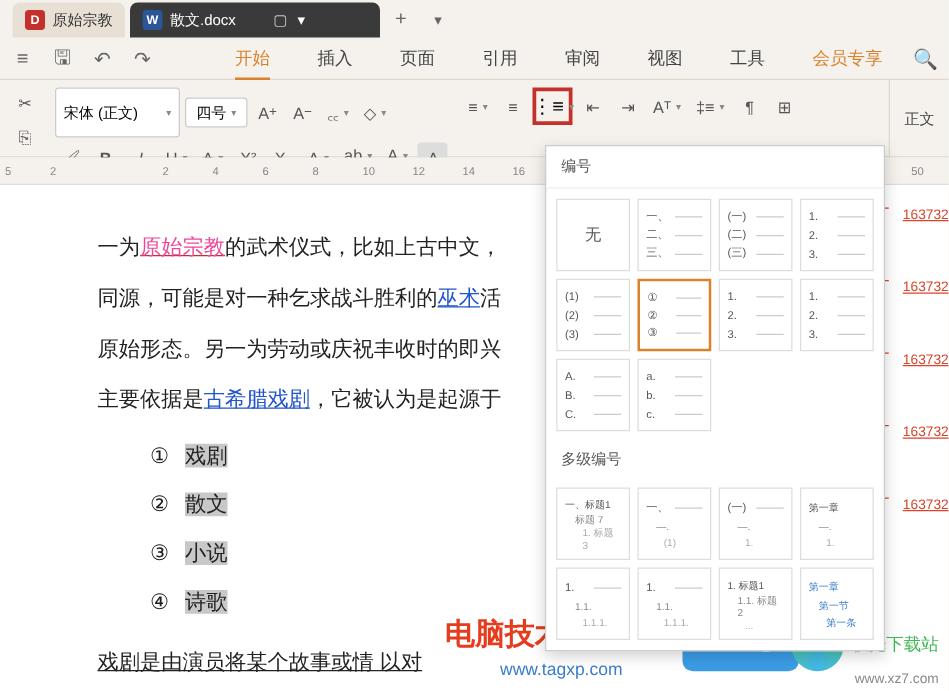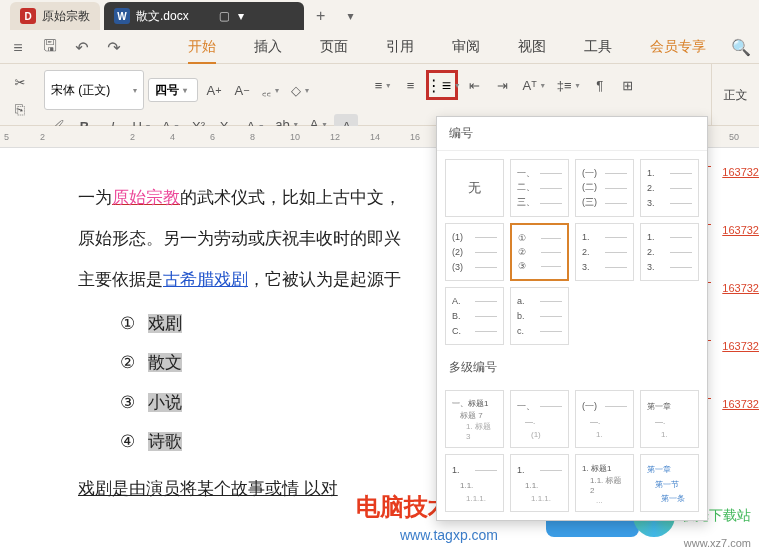--- a/index.html
+++ b/index.html
@@ -22,21 +22,21 @@
 .menu-tab { cursor: pointer; padding: 6px 0; margin-left: 14px; }
 .menu-tab.active { color: #d9822b; border-bottom: 2px solid #d9822b; }
 .menu-tab.vip { color: #d9822b; }
 .menu-search { margin-left: auto; color: #999; }
 
 .toolbar { height: 62px; background: #f5f2ed; display: flex; align-items: flex-start; padding: 6px 8px; gap: 6px; border-bottom: 1px solid #e0d8cc; position: relative; }
 .tool-group { display: flex; flex-direction: column; gap: 4px; padding-right: 6px; }
 .tool-row { display: flex; align-items: center; gap: 4px; }
 .tool-btn { height: 24px; min-width: 24px; display: flex; align-items: center; justify-content: center; color: #555; cursor: pointer; border-radius: 3px; font-size: 13px; padding: 0 4px; }
 .font-select { border: 1px solid #ccc; background: white; height: 40px; padding: 0 6px; font-size: 12px; min-width: 100px; display: flex; align-items: center; justify-content: space-between; border-radius: 3px; }
-.size-select { border: 1px solid #ccc; background: white; height: 24px; padding: 0 6px; font-size: 12px; min-width: 50px; display: flex; align-items: center; justify-content: flex-start; border-radius: 3px; font-weight: bold; }
+.size-select { border: 1px solid #ccc; background: white; height: 24px; padding: 0 6px; font-size: 12px; min-width: 50px; display: flex; align-items: center; justify-content: center; border-radius: 3px; }
 .dropdown-arrow { font-size: 8px; color: #888; margin-left: 4px; }
 
 .numbered-list-btn { border: 3px solid #c4302b; height: 30px; width: 32px; display: flex; align-items: center; justify-content: center; }
 
 .right-panel { position: absolute; right: 0; top: 0; width: 48px; height: 62px; border-left: 1px solid #e0d8cc; display: flex; flex-direction: column; align-items: center; justify-content: center; font-size: 12px; color: #444; }
 
 .ruler { height: 22px; background: #f5f2ed; border-bottom: 1px solid #ddd; display: flex; align-items: center; font-size: 9px; color: #888; padding-left: 4px; position: relative; }
 .ruler-mark { position: absolute; }
 
 .doc-area { background: white; position: relative; height: 405px; overflow: hidden; }
@@ -193,20 +193,23 @@
   <span class="ruler-mark" style="left:370px">14</span>
   <span class="ruler-mark" style="left:410px">16</span>
   <span class="ruler-mark" style="right:20px">50</span>
 </div>
 
 <div class="doc-area">
   <div class="doc-content">
     <p>
       <span>一为</span><span class="link">原始宗教</span><span>的武术仪式，比如上古中文，</span>
     </p>
+    <p>
+      <span>同源，可能是对一种乞求战斗胜利的</span><span class="link2">巫术</span><span>活</span>
+    </p>
     <p>原始形态。另一为劳动或庆祝丰收时的即兴</p>
     <p>
       <span>主要依据是</span><span class="link2">古希腊戏剧</span><span>，它被认为是起源于</span>
     </p>
     <div class="list-items">
       <div><span class="list-num">①</span><span class="selected">戏剧</span></div>
       <div><span class="list-num">②</span><span class="selected">散文</span></div>
       <div><span class="list-num">③</span><span class="selected">小说</span></div>
       <div><span class="list-num">④</span><span class="selected">诗歌</span></div>
     </div>

